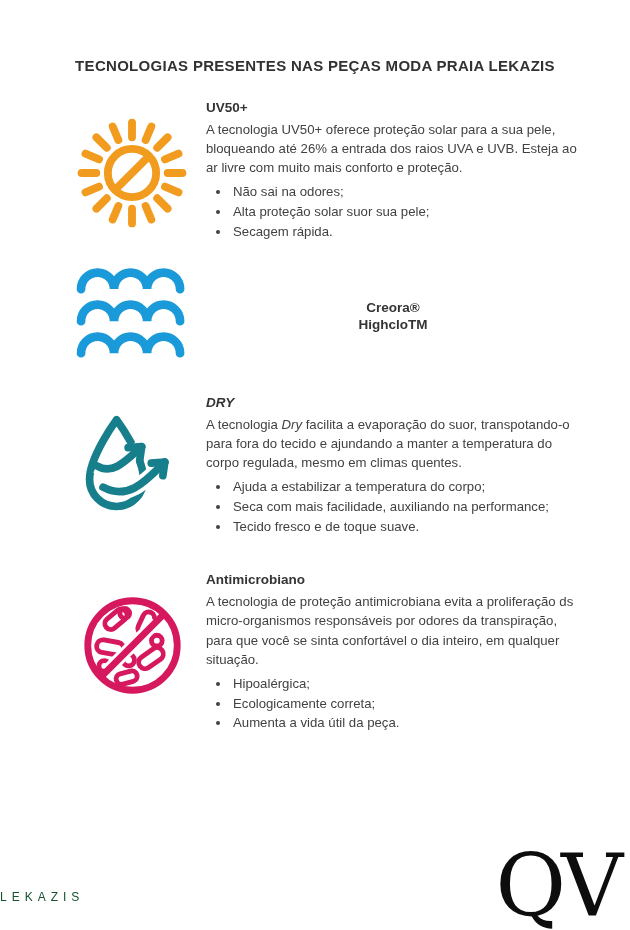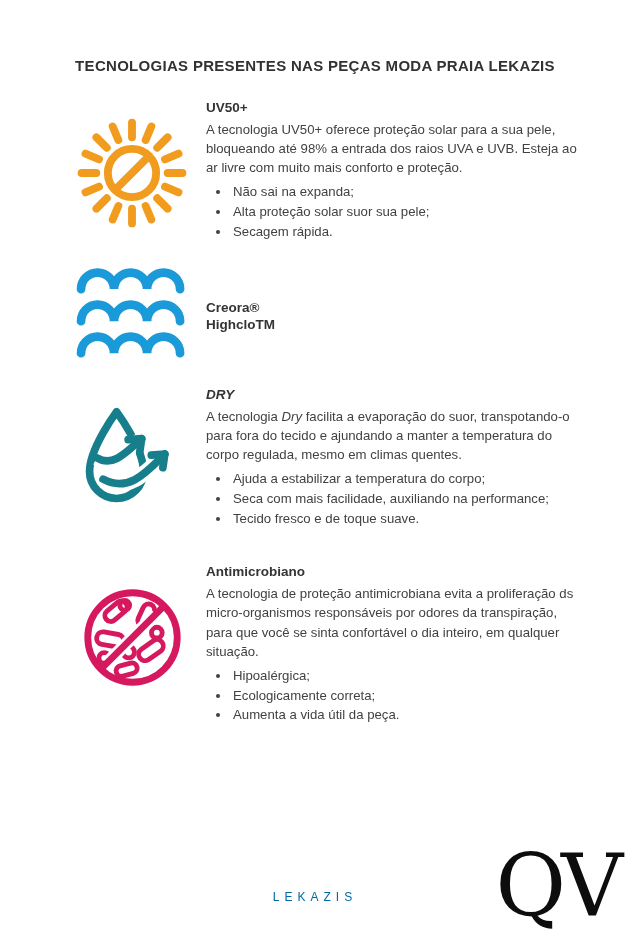--- a/index.html
+++ b/index.html
@@ -19,21 +19,21 @@
     font-weight:600;
     letter-spacing:.3px;
     color:#323232;
   }
   .sections{margin-top:26px;}
   .section{
     display:flex;
     align-items:center;
     margin:0 50px 36px 58px;
   }
-  .section.s2{margin-bottom:28px;}
+  .section.s2{margin-bottom:36px;text-align:center;}
   .section.s3{margin-bottom:26px;}
   .icon-col{
     flex:0 0 148px;
     display:flex;
     justify-content:center;
     align-items:center;
   }
   .icon-sun{color:var(--uv-orange,#F29C1F);margin-top:4px;}
   .icon-waves{color:var(--wave-blue,#1B9AD9);margin-top:-18px;}
   .icon-bacteria{color:var(--antimicrobial-pink,#D6185E);margin-top:-14px;}
@@ -57,24 +57,24 @@
     margin:2px 0 0 0;
     padding-left:25px;
     font-size:13.2px;
     line-height:1.5;
   }
   .sec-bullets li{padding-left:2px;}
   .brand-footer{
     position:absolute;
     left:0;right:0;
     bottom:26px;
-    text-align:center;
+    text-align:left;
     font-size:12px;
     letter-spacing:5px;
-    color:#0369a1;
+    color:#14532d;
   }
   .watermark{
     position:absolute;
     right:12px;
     bottom:2px;
     font-family:"DejaVu Serif","Liberation Serif",serif;
     font-size:86px;
     line-height:1;
     letter-spacing:-5px;
     color:#0d0d0d;
@@ -109,23 +109,23 @@
             <line x1="47" y1="28.6" x2="41.6" y2="15.7"></line>
             <line x1="60" y1="26" x2="60" y2="12"></line>
             <line x1="73" y1="28.6" x2="78.4" y2="15.7"></line>
             <line x1="84" y1="36" x2="93.9" y2="26.1"></line>
             <line x1="91.4" y1="47" x2="104.3" y2="41.6"></line>
           </g>
         </svg>
       </div>
       <div class="text-col">
         <h2 class="sec-heading">UV50+</h2>
-        <p class="sec-body">A tecnologia UV50+ oferece proteção solar para a sua pele, bloqueando até 98% a entrada dos raios UVA e UVB. Esteja ao ar livre com muito mais conforto e proteção.</p>
+        <p class="sec-body">A tecnologia UV50+ oferece proteção solar para a sua pele, bloqueando até 26% a entrada dos raios UVA e UVB. Esteja ao ar livre com muito mais conforto e proteção.</p>
         <ul class="sec-bullets">
-          <li>Não sai na expanda;</li>
+          <li>Não sai na odores;</li>
           <li>Alta proteção solar suor sua pele;</li>
           <li>Secagem rápida.</li>
         </ul>
       </div>
     </div>
 
     <div class="section s2">
       <div class="icon-col icon-waves">
         <svg width="115" height="99" viewBox="0 0 118 102" aria-hidden="true">
           <g stroke="currentColor" stroke-width="9" stroke-linecap="round" fill="none">

